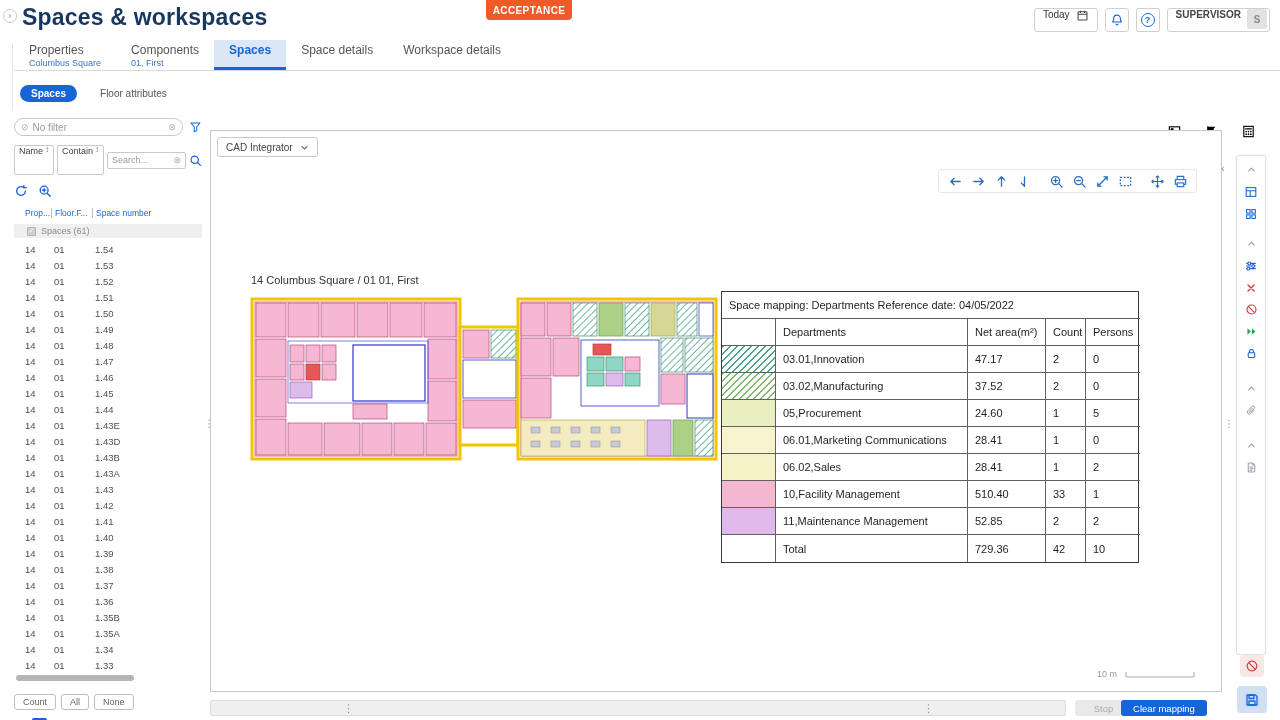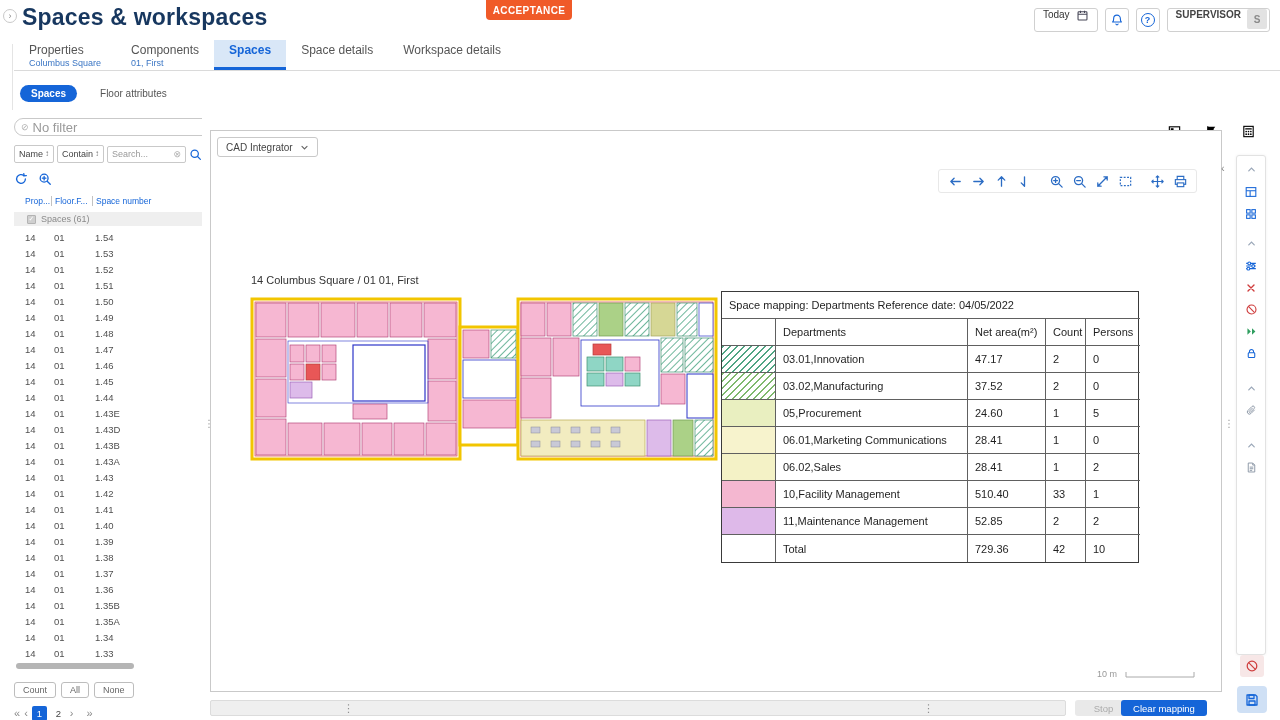--- a/index.html
+++ b/index.html
@@ -28,25 +28,25 @@
   .tab.active{background:#d9e7f7;box-shadow:inset 0 -3px 0 #1565d8}
   .tab.active .tab-label{color:#1565d8;font-weight:bold}
   .subtabs{position:absolute;left:20px;top:85px;display:flex;gap:12px;align-items:center}
   .stab{font-size:10px;color:#555;padding:3px 11px;border-radius:10px}
   .stab.active{background:#1565d8;color:#fff;font-weight:bold}
 
   
   .lp{position:absolute;left:14px;top:118px;width:188px;bottom:0;overflow:hidden}
   .f-row{display:flex;align-items:center;gap:6px}
   .f-input{flex:1;height:18px;border:1px solid #c9c9c9;border-radius:9px;display:flex;align-items:center;padding:0 6px;gap:4px;background:#fff}
-  .f-input input{border:none;outline:none;flex:1;font-size:13px;color:#555;min-width:0;background:transparent}
+  .f-input input{border:none;outline:none;flex:1;font-size:10px;color:#555;min-width:0;background:transparent}
   input::placeholder{color:#9a9a9a}
   .glyph{color:#b0b0b0;font-size:9px;line-height:1}
   .s-row{margin-top:9px;display:flex;align-items:center;gap:3px}
-  .sel{height:18px;border:1px solid #c9c9c9;border-radius:2px;display:flex;align-items:center;gap:2px;padding:0 4px;font-size:9px;color:#444;background:#fff}
+  .sel{height:30px;border:1px solid #c9c9c9;border-radius:2px;display:flex;align-items:flex-start;gap:2px;padding:0 4px;font-size:9px;color:#444;background:#fff}
   .sort{font-size:8px;color:#777;line-height:1}
   .s-input{flex:1;height:17px;border:1px solid #c9c9c9;border-radius:2px;display:flex;align-items:center;padding:0 4px;min-width:0;gap:3px;background:#fff}
   .s-input input{width:100%;border:none;outline:none;font-size:9px;color:#555;min-width:0;background:transparent}
   .t-row{margin-top:9px;display:flex;gap:10px;align-items:center}
   .cols{margin-top:8px;display:flex;font-size:8.5px;color:#1565d8;height:13px;align-items:center}
   .h1{width:37px;padding-left:11px}
   .h2{width:41px;border-left:1px solid #c2c2c2;padding-left:3px}
   .h3{flex:1;border-left:1px solid #c2c2c2;padding-left:3px}
   .grp{margin-top:5px;height:14px;background:#efefef;display:flex;align-items:center;gap:5px;padding-left:13px;font-size:9px;color:#8a8a8a}
   .cbx{width:9px;height:9px;background:#cfcfcf;border:1px solid #b3b3b3;color:#fff;font-size:7px;display:flex;align-items:center;justify-content:center;border-radius:1px}

